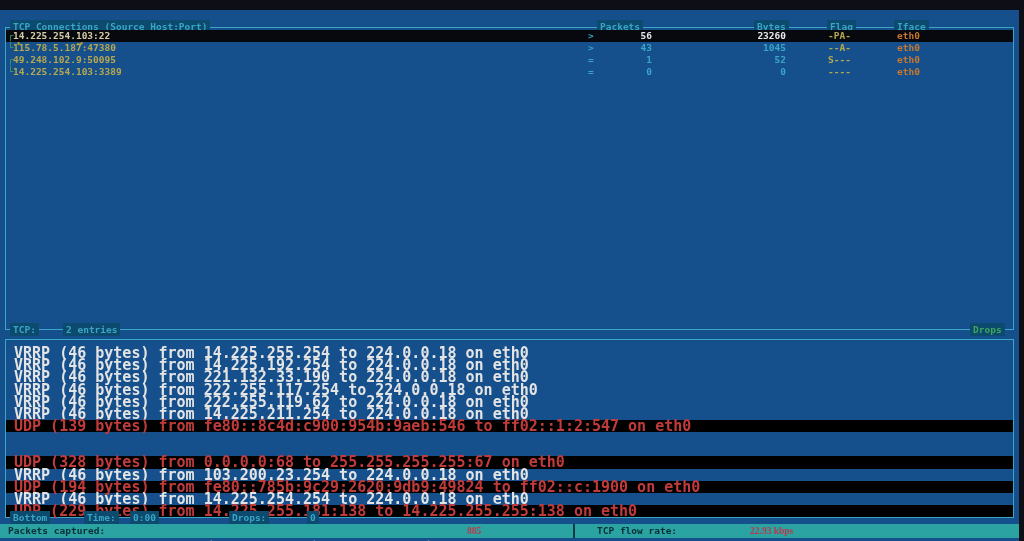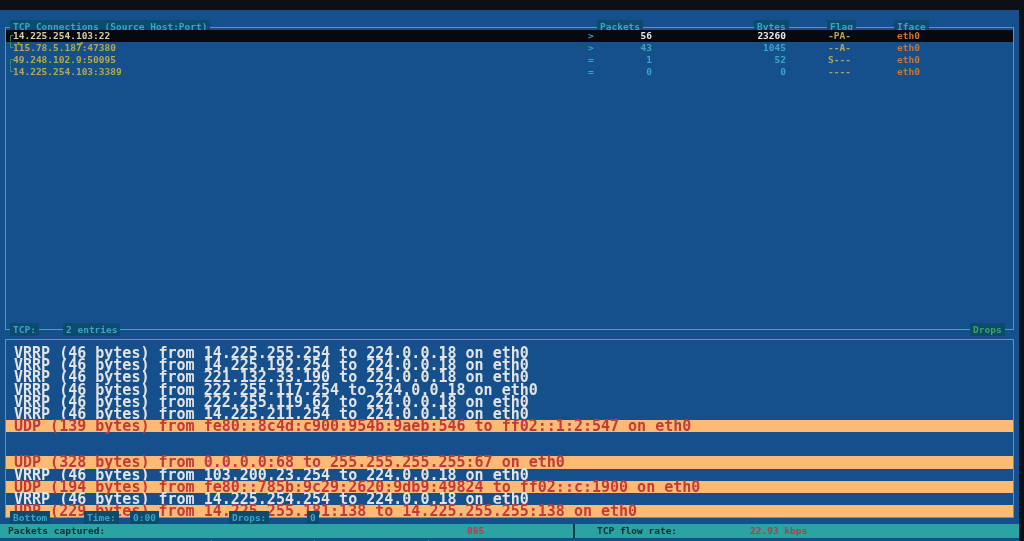--- a/index.html
+++ b/index.html
@@ -31,26 +31,26 @@
   .sel .c-host { color:#d6cda6; }
   .c-dir { left:582px; color:#3aa5c6; }
   .c-pk { left:586px; width:60px; text-align:right; color:#3aa5c6; }
   .c-by { left:688px; width:92px; text-align:right; color:#3aa5c6; }
   .sel .c-pk, .sel .c-by { color:#e8e8e8; }
   .c-fl { left:822px; color:#b7a74e; }
   .c-if { left:891px; color:#c9772f; }
 
   .msg { position:absolute; left:0; width:100%; height:12.2px; padding-left:8px;
          font-size:15px; line-height:12.2px; color:#e4e4e4; white-space:pre; }
-  .msg.alert { background:#fdba74; color:#c23b3b; }
+  .msg.alert { background:#000000; color:#c23b3b; }
 
   .statusbar { position:absolute; left:0; top:514px; width:1019px; height:14px;
                background:#2ba3a3; font-size:9.5px; line-height:14px; color:#072e34; }
   .statusbar span { position:absolute; top:0; white-space:pre; }
-  .sb-red { color:#b9394a; }
+  .sb-red { color:#b9394a;font-family:Liberation Serif, serif; }
   .sb-div { position:absolute; left:573px; top:0; width:2px; height:14px; background:#0a3a45; }
 
   .helpbar { position:absolute; left:0; top:528px; width:1019px; height:13px;
              font-size:9.5px; line-height:13px; color:#e4e4e4; padding-left:8px;
              white-space:pre; }
 </style>
 </head>
 <body>
 
 <div class="term">

